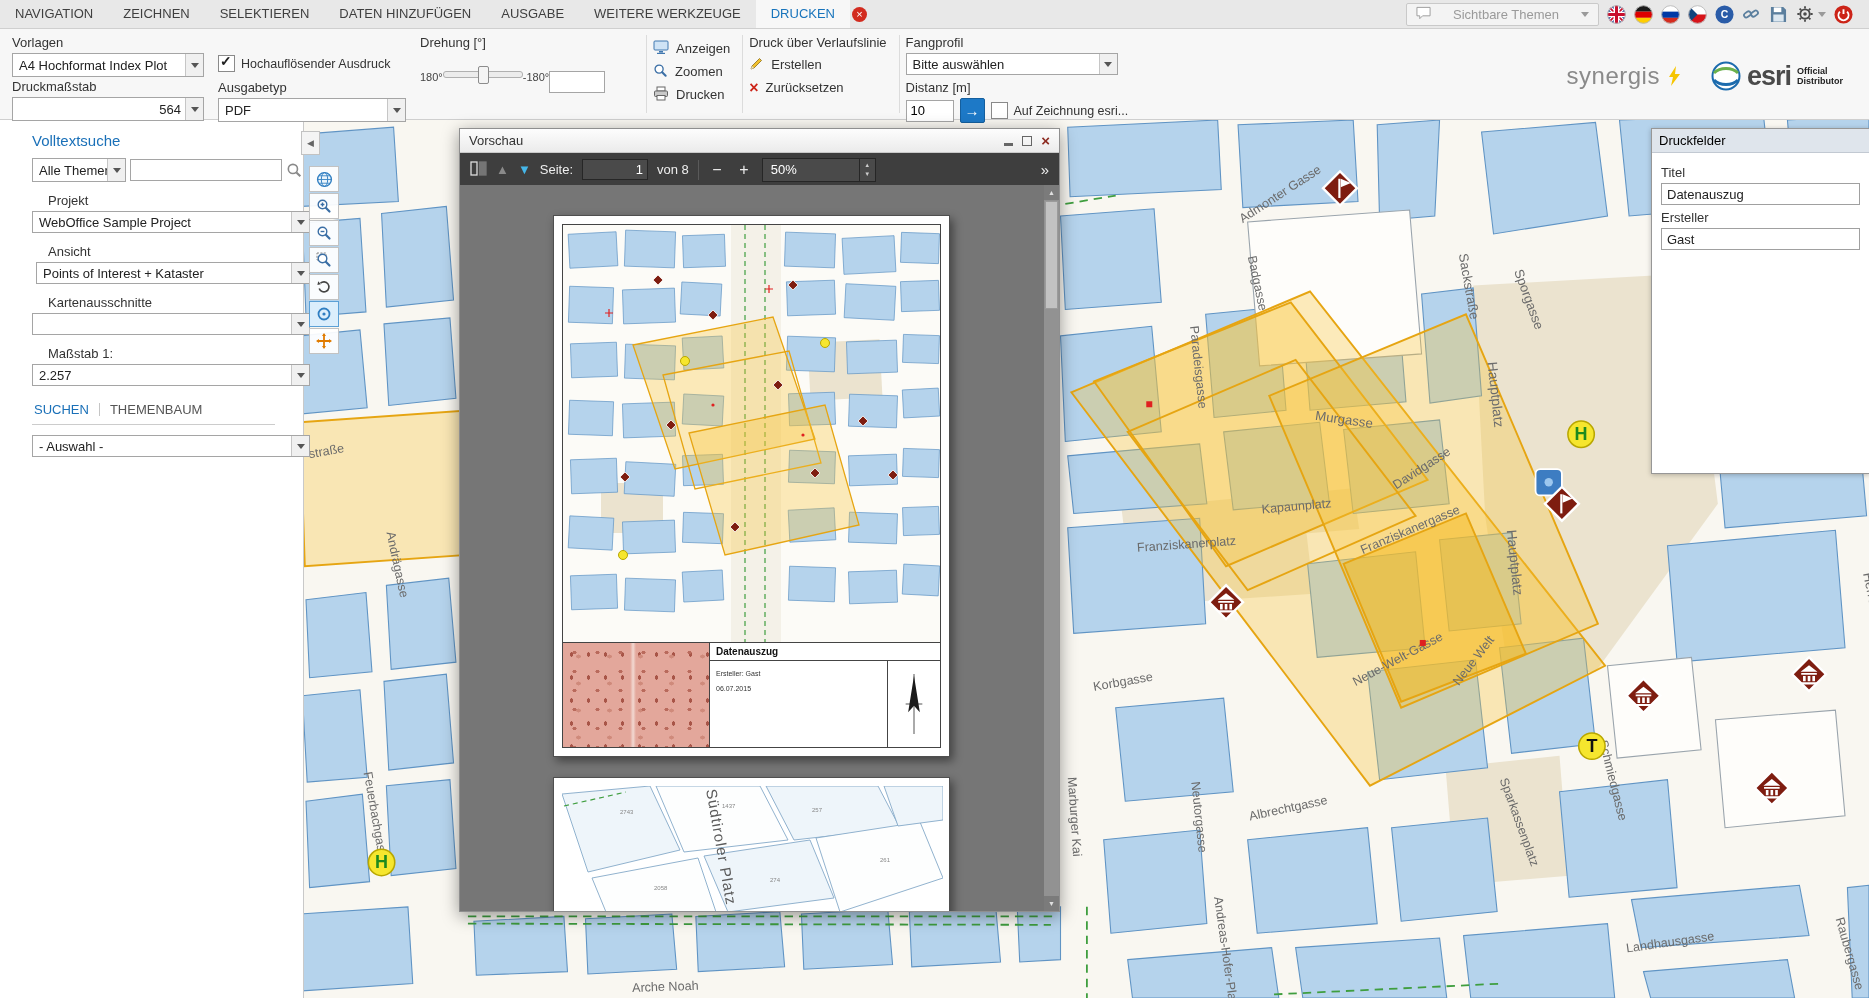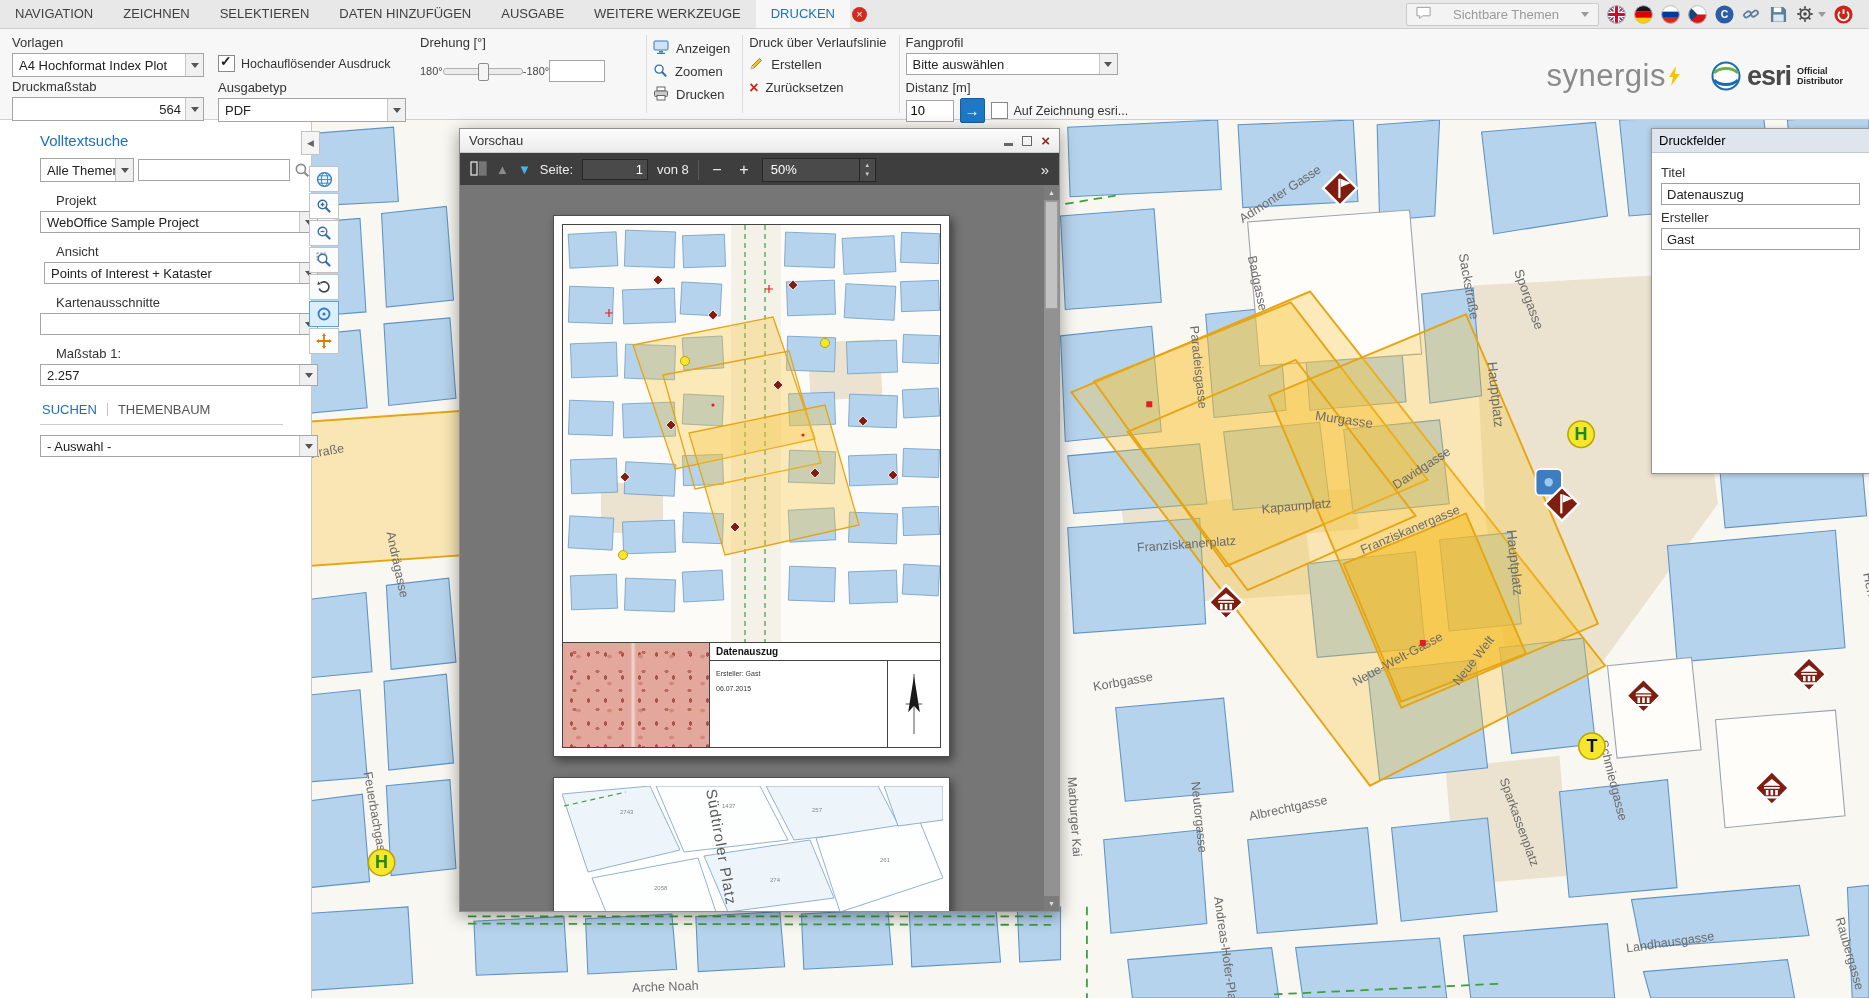--- a/index.html
+++ b/index.html
@@ -32,38 +32,38 @@
   .rselect{height:22px;border:1px solid #a5a5a5;background:#fff;display:flex;align-items:center;
            font-size:13px;color:#222;cursor:pointer}
   .rselect .val{padding:0 4px 0 6px;flex:1;white-space:nowrap;overflow:hidden}
   .rselect .val.right{text-align:right}
   .rselect .dd{width:17px;align-self:stretch;display:flex;align-items:center;justify-content:center;
                border-left:1px solid #c6c6c6;background:#f0f0f0}
   .cbrow{display:flex;align-items:center;gap:6px}
   .cb{width:15px;height:15px;border:1px solid #8a8a8a;background:#fff;position:relative;display:inline-block;cursor:pointer}
   .cb.checked::after{content:"✓";position:absolute;top:-3px;left:1px;font-size:14px;color:#222;font-weight:bold}
   .cbl{font-size:12.5px;color:#333;white-space:nowrap}
-  .slider-row{display:flex;align-items:center;margin-top:10px}
+  .slider-row{display:flex;align-items:flex-start;margin-top:21px}
   .slbl{font-size:11px;color:#444}
   .slider-track{width:78px;height:5px;background:#ececec;border:1px solid #b0b0b0;border-radius:3px;position:relative}
   .slider-handle{position:absolute;top:-6px;left:44%;width:9px;height:16px;background:#f4f4f4;
                  border:1px solid #8c8c8c;border-radius:2px;cursor:pointer}
   .rinput{height:20px;border:1px solid #a5a5a5;font-size:13px;padding:0 4px;box-sizing:content-box;font-family:inherit}
   .icon-row{display:flex;align-items:center;gap:7px;height:23px;font-size:13px;color:#333;cursor:pointer;white-space:nowrap}
   .go-btn{width:23px;height:23px;background:#1d79c7;border:1px solid #155f9e;color:#fff;display:inline-flex;
           align-items:center;justify-content:center;font-size:15px;font-weight:bold;border-radius:2px;cursor:pointer}
   .dist-row{display:flex;align-items:center;gap:6px;margin-top:3px}
   .logos{margin-left:auto;display:flex;align-items:center;gap:30px;padding-right:26px}
-  .syn-word{font-size:31px;color:#8a8a8a;letter-spacing:.5px;display:flex;align-items:center;gap:2px}
+  .syn-word{font-size:24px;color:#8a8a8a;letter-spacing:.5px;display:flex;align-items:center;gap:8px}
   .esri-block{display:flex;align-items:center;gap:6px}
   .esri-word{font-size:27px;font-weight:bold;color:#4a4a4a;letter-spacing:-1px}
   .esri-sub{font-size:9px;font-weight:bold;color:#222;line-height:1.15}
 
   
-  .sidebar{position:absolute;top:120px;left:12px;width:300px;bottom:0;background:#fff;
+  .sidebar{position:absolute;top:120px;left:4px;width:300px;bottom:0;background:#fff;
            border-right:1px solid #c9c9c9;box-sizing:border-box;padding:12px 28px;z-index:15}
   .vts{color:#1a70b8;font-size:15px;margin-bottom:9px;cursor:pointer}
   .srow{display:flex;align-items:center;gap:4px}
   .sinput{height:20px;border:1px solid #a5a5a5;font-size:13px;padding:0 4px;font-family:inherit}
   .sicon{width:24px;height:24px;display:flex;align-items:center;justify-content:center;cursor:pointer}
   .slabel{font-size:13px;color:#333;margin:11px 16px 3px}
   .w-full{width:278px;box-sizing:border-box}
   .stabs{display:flex;align-items:center;gap:10px;margin-top:16px;padding-left:2px}
   .stab{font-size:13px;color:#555;cursor:pointer}
   .stab.active{color:#1a70b8}

